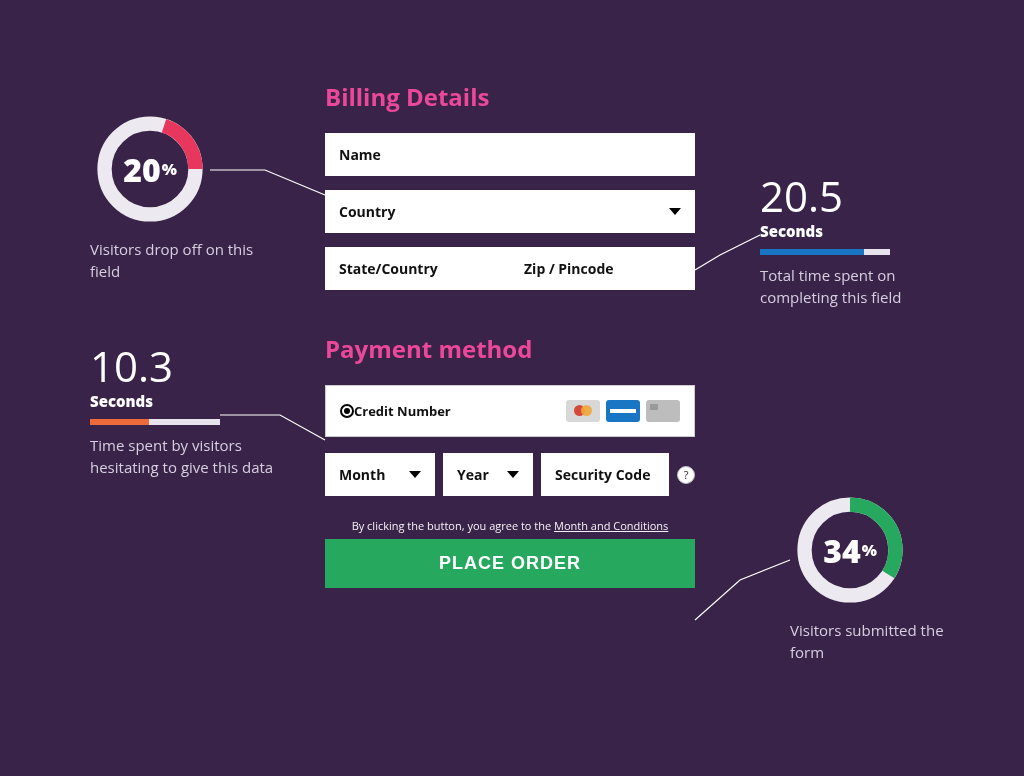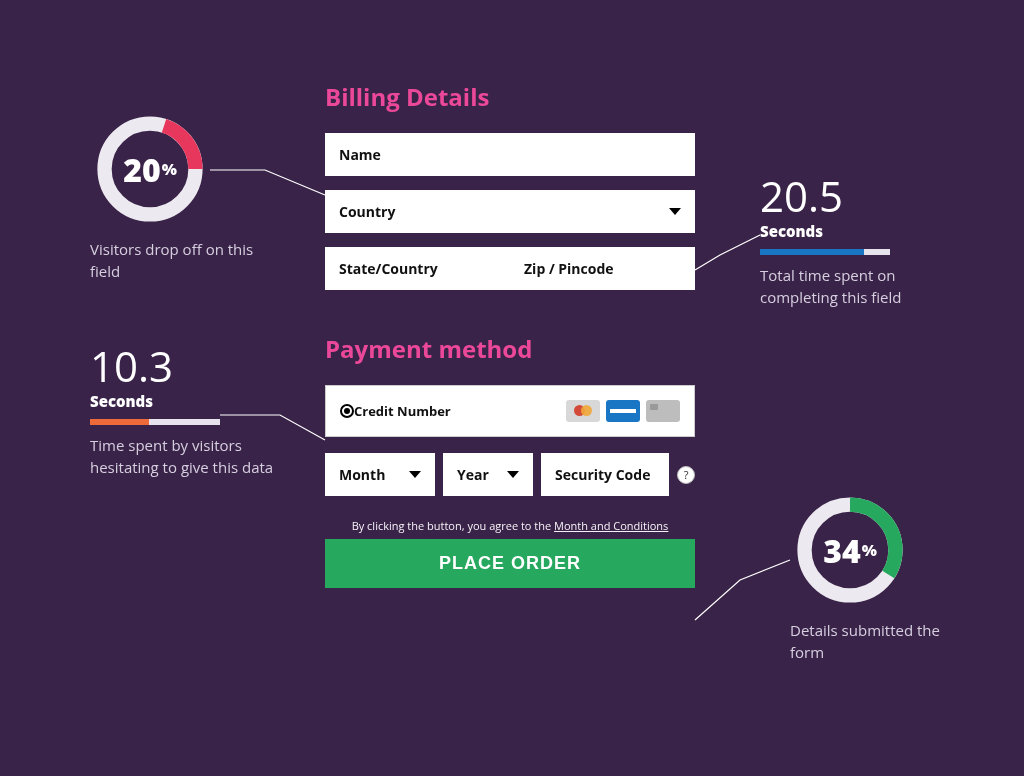--- a/index.html
+++ b/index.html
@@ -232,21 +232,21 @@
   <div class="donut-wrap">
     <svg viewBox="0 0 42 42" width="120" height="120">
       <circle cx="21" cy="21" r="15.9155" fill="none" stroke-width="5" stroke="#ece9f0"></circle>
       <circle cx="21" cy="21" r="15.9155" fill="none" stroke-width="5" stroke-dasharray="34 66" stroke-dashoffset="0" transform="rotate(-90 21 21)" stroke="#27a85f"></circle>
     </svg>
     <div class="center-label">
       <span class="num">34</span>
         <span class="pc">%</span>
     </div>
   </div>
-  <div class="desc">Details submitted the form</div>
+  <div class="desc">Visitors submitted the form</div>
 </div>
 
 <svg class="connectors">
   <polyline points="210,170 265,170 325,195"></polyline>
   <polyline points="695,270 720,255 760,235"></polyline>
   <polyline points="220,415 280,415 325,440"></polyline>
   <polyline points="695,620 740,580 790,560"></polyline>
 </svg>
 
 </body></html>

